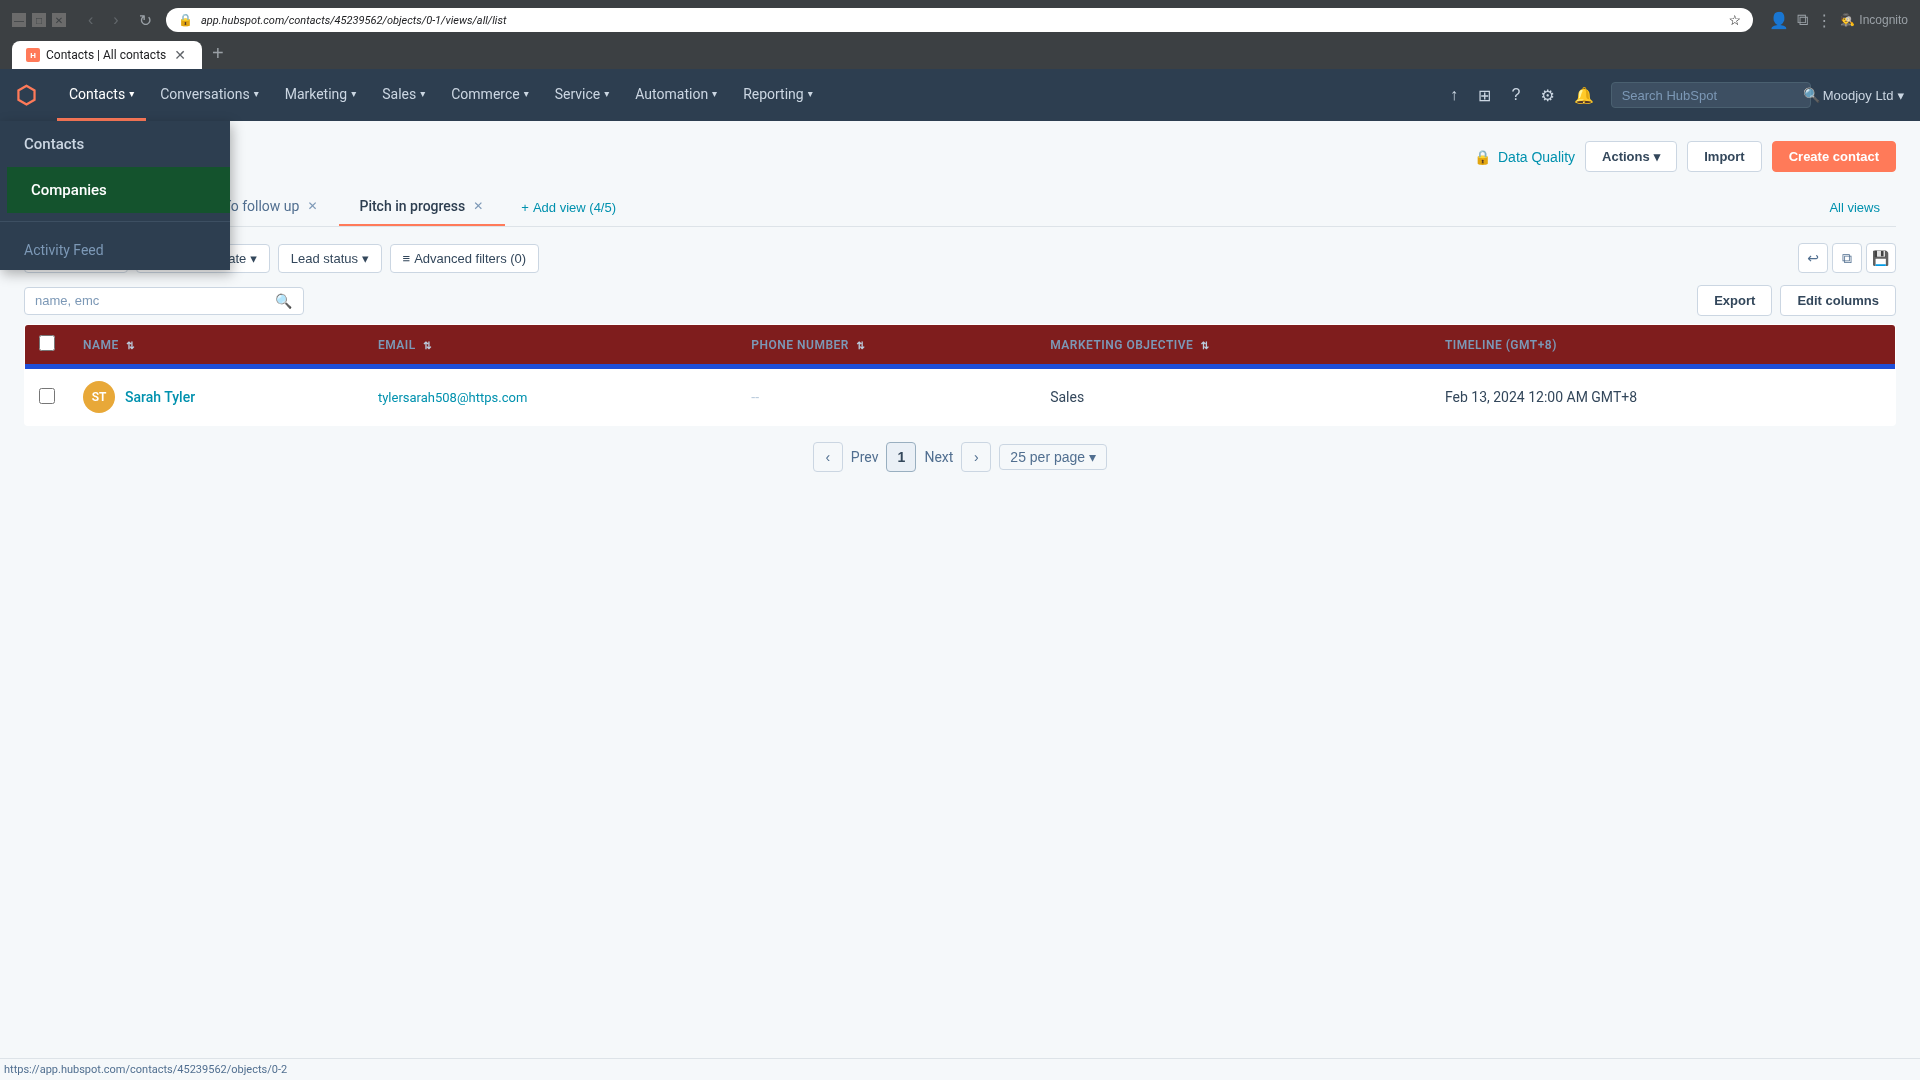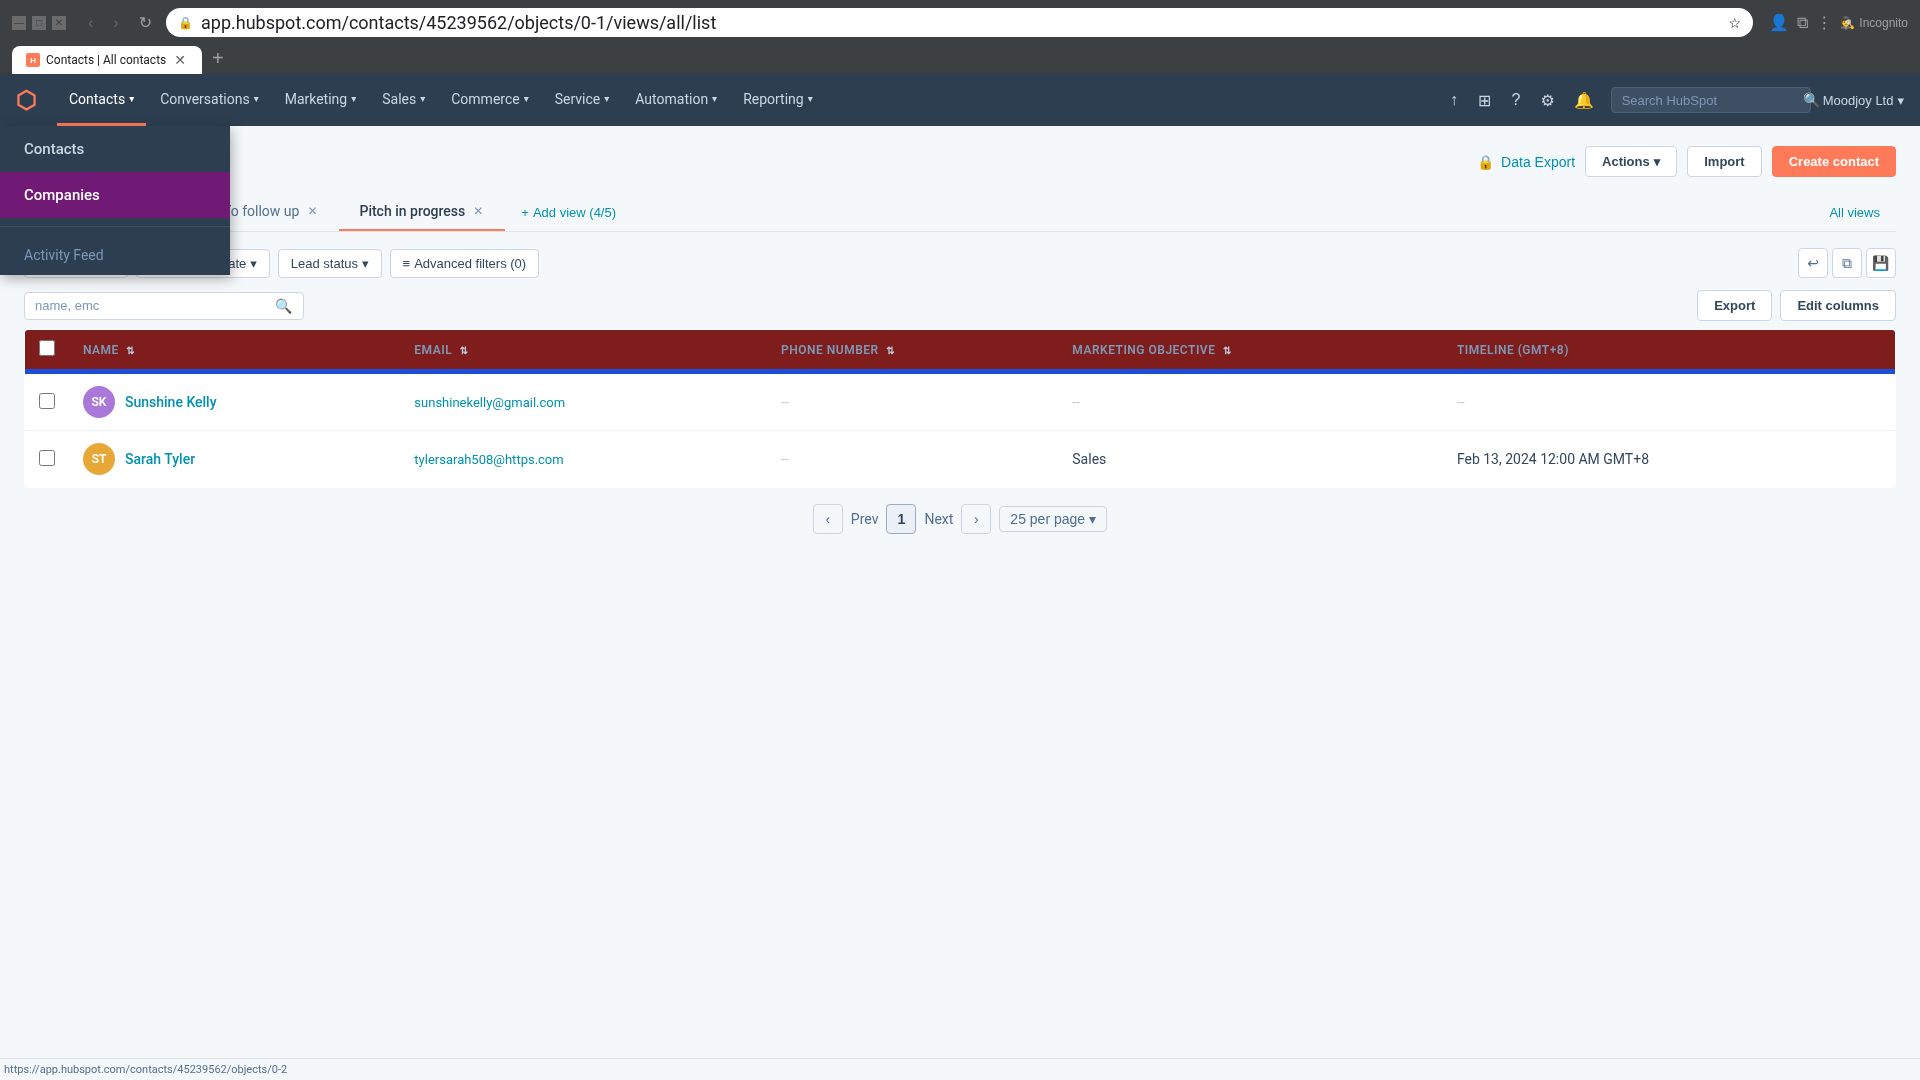--- a/index.html
+++ b/index.html
@@ -43,21 +43,21 @@
     .address-bar {
       flex: 1;
       background: #fff;
       border-radius: 20px;
       padding: 4px 12px;
       display: flex;
       align-items: center;
       gap: 8px;
     }
     .address-bar-icon { color: #5f6368; font-size: 12px; }
-    .address-bar-url { flex: 1; font-size: 18px; color: #202124; }
+    .address-bar-url { flex: 1; font-size: 11px; color: #202124; font-style: italic; }
     .browser-actions {
       display: flex; gap: 8px; align-items: center; margin-left: 8px;
     }
     .browser-action-btn {
       background: none; border: none; color: #9aa0a6; font-size: 16px; cursor: pointer;
     }
     .incognito-badge {
       background: none; border: none; color: #9aa0a6; font-size: 12px; cursor: pointer;
       display: flex; align-items: center; gap: 4px;
     }
@@ -509,36 +509,36 @@
       <button class="account-btn">
         <span>Moodjoy Ltd</span>
         <span>▾</span>
       </button>
     </div>
 
     <div class="dropdown-overlay">
       <div class="dropdown-item">
         <span>Contacts</span>
       </div>
-      <div class="dropdown-item hovered" style="background:#701a75; color:#fff;">
+      <div class="dropdown-item hovered" style="background:#14532d; color:#fff;margin-left:7px;">
         <span>Companies</span>
       </div>
       <div class="dropdown-divider"></div>
       <div class="dropdown-item-sub">
         <span>Activity Feed</span>
       </div>
     </div>
   </nav>
 
   <div class="page-content">
 
     <div class="action-bar">
       <button class="data-quality-btn">
         <span>🔒</span>
-        <span>Data Export</span>
+        <span>Data Quality</span>
       </button>
       <button class="btn btn-actions">
         <span>Actions</span>
         <span>▾</span>
       </button>
       <button class="btn btn-secondary">Import</button>
       <button class="btn btn-primary">Create contact</button>
     </div>
 
     <div class="views-tabs">
@@ -624,45 +624,20 @@
           </th>
         </tr>
       </thead>
       <tbody>
         <tr>
           <td class="checkbox-cell">
             <input type="checkbox" class="table-checkbox" style="">
           </td>
           <td>
             <div class="contact-cell">
-              <div class="avatar avatar-sk">
-                <span>SK</span>
-              </div>
-              <span class="contact-name">Sunshine Kelly</span>
-            </div>
-          </td>
-          <td>
-            <span class="email-link">sunshinekelly@gmail.com</span>
-          </td>
-          <td>
-            <span class="dash">--</span>
-          </td>
-          <td>
-            <span class="dash">--</span>
-          </td>
-          <td>
-            <span class="dash">--</span>
-          </td>
-        </tr>
-        <tr>
-          <td class="checkbox-cell">
-            <input type="checkbox" class="table-checkbox" style="">
-          </td>
-          <td>
-            <div class="contact-cell">
               <div class="avatar avatar-st">
                 <span>ST</span>
               </div>
               <span class="contact-name">Sarah Tyler</span>
             </div>
           </td>
           <td>
             <span class="email-link">tylersarah508@https.com</span>
           </td>
           <td>

